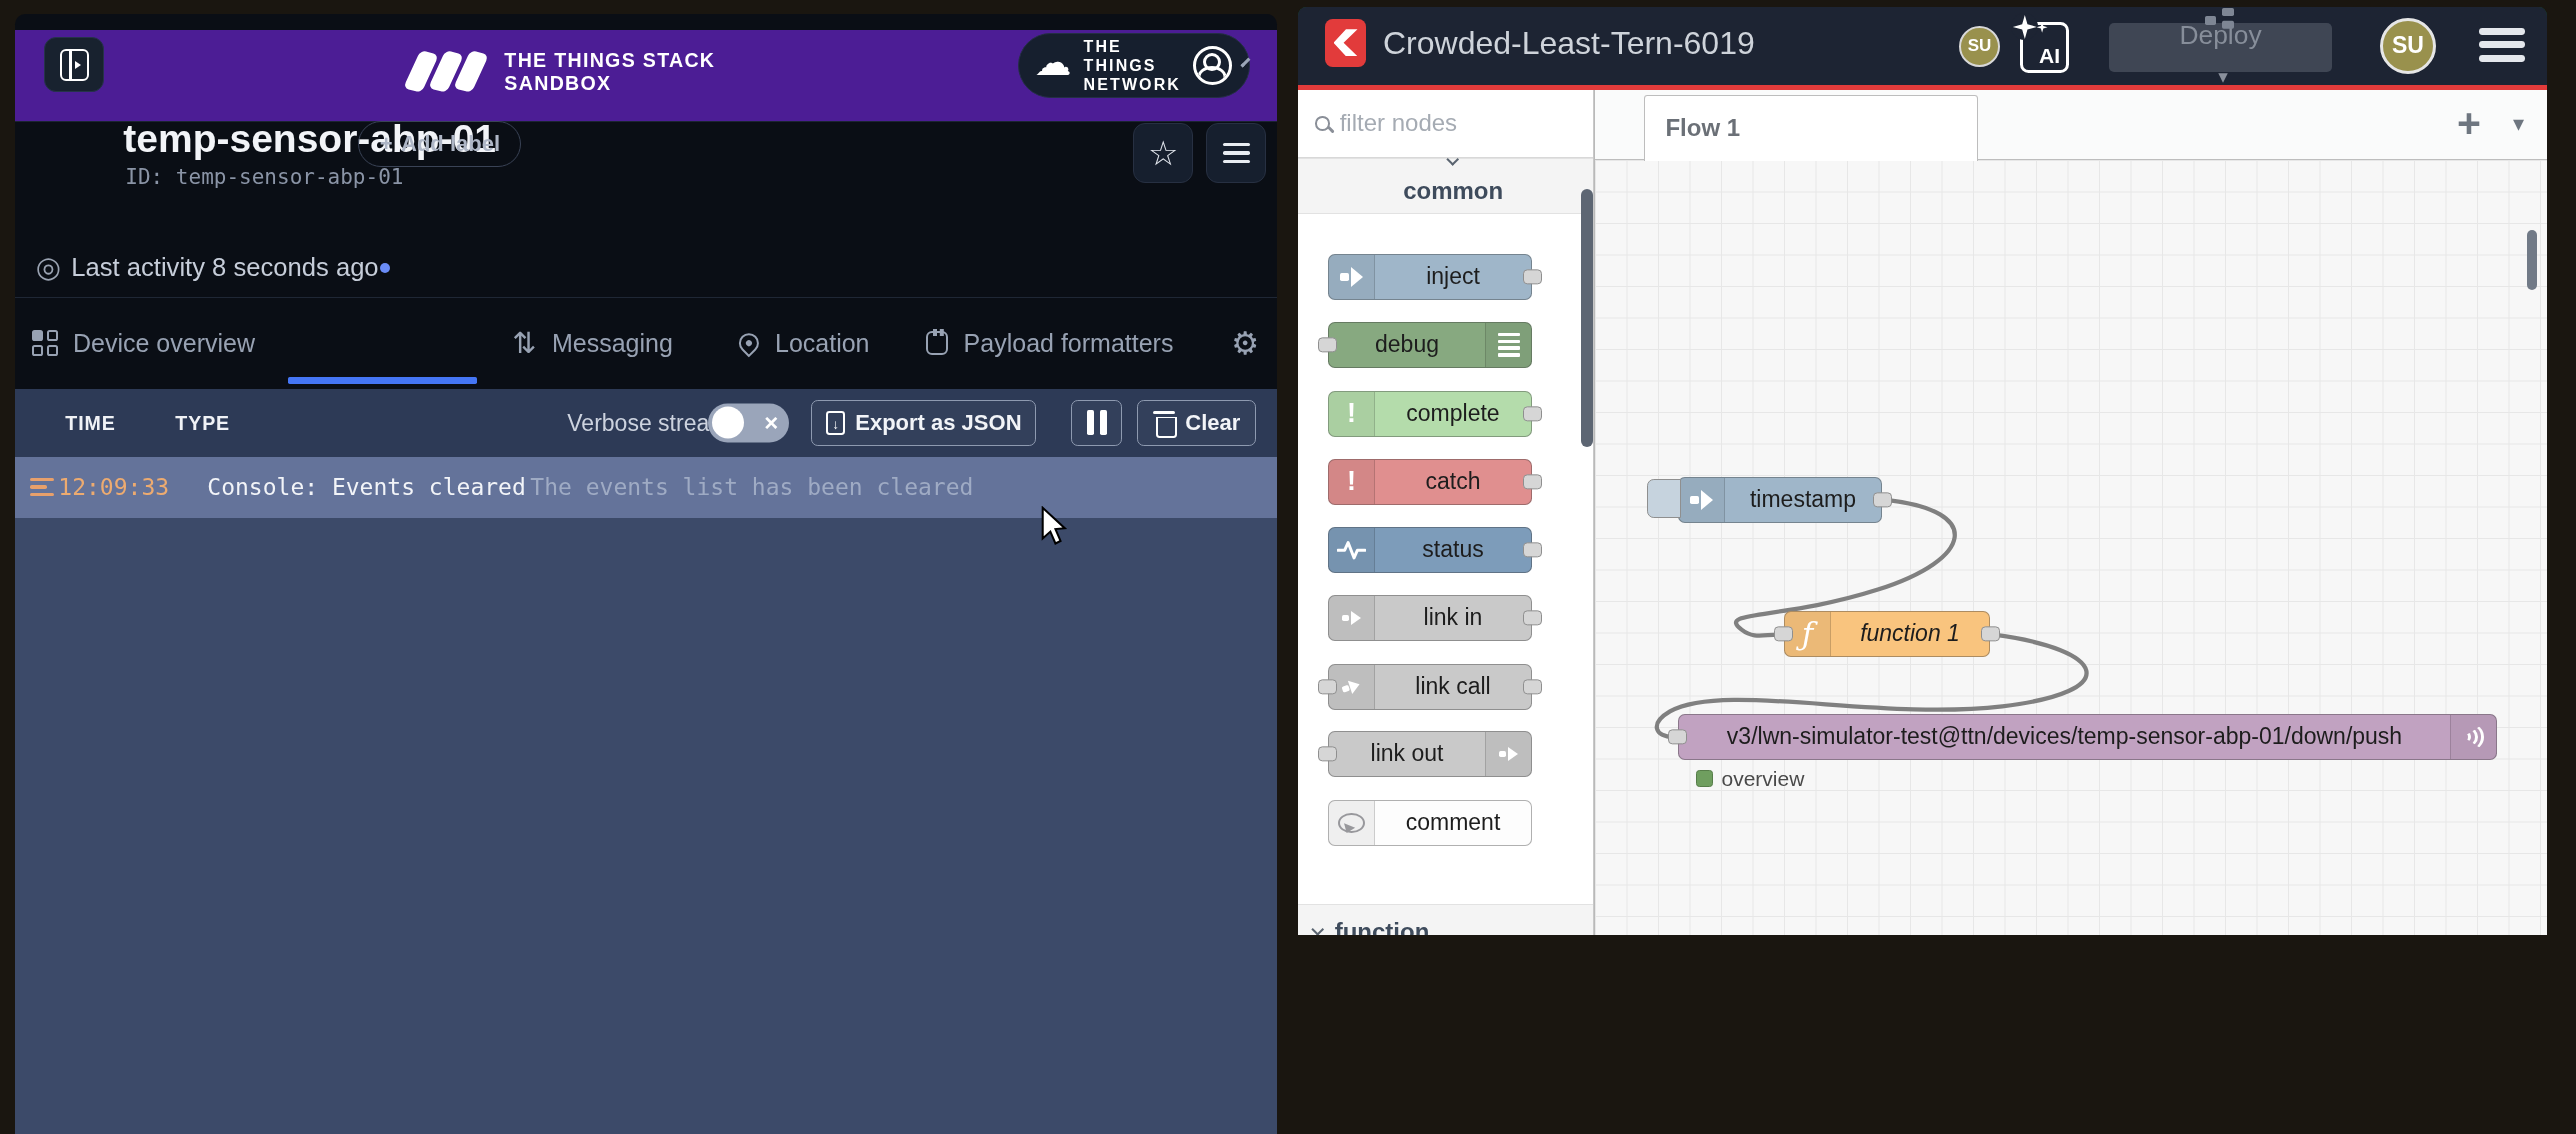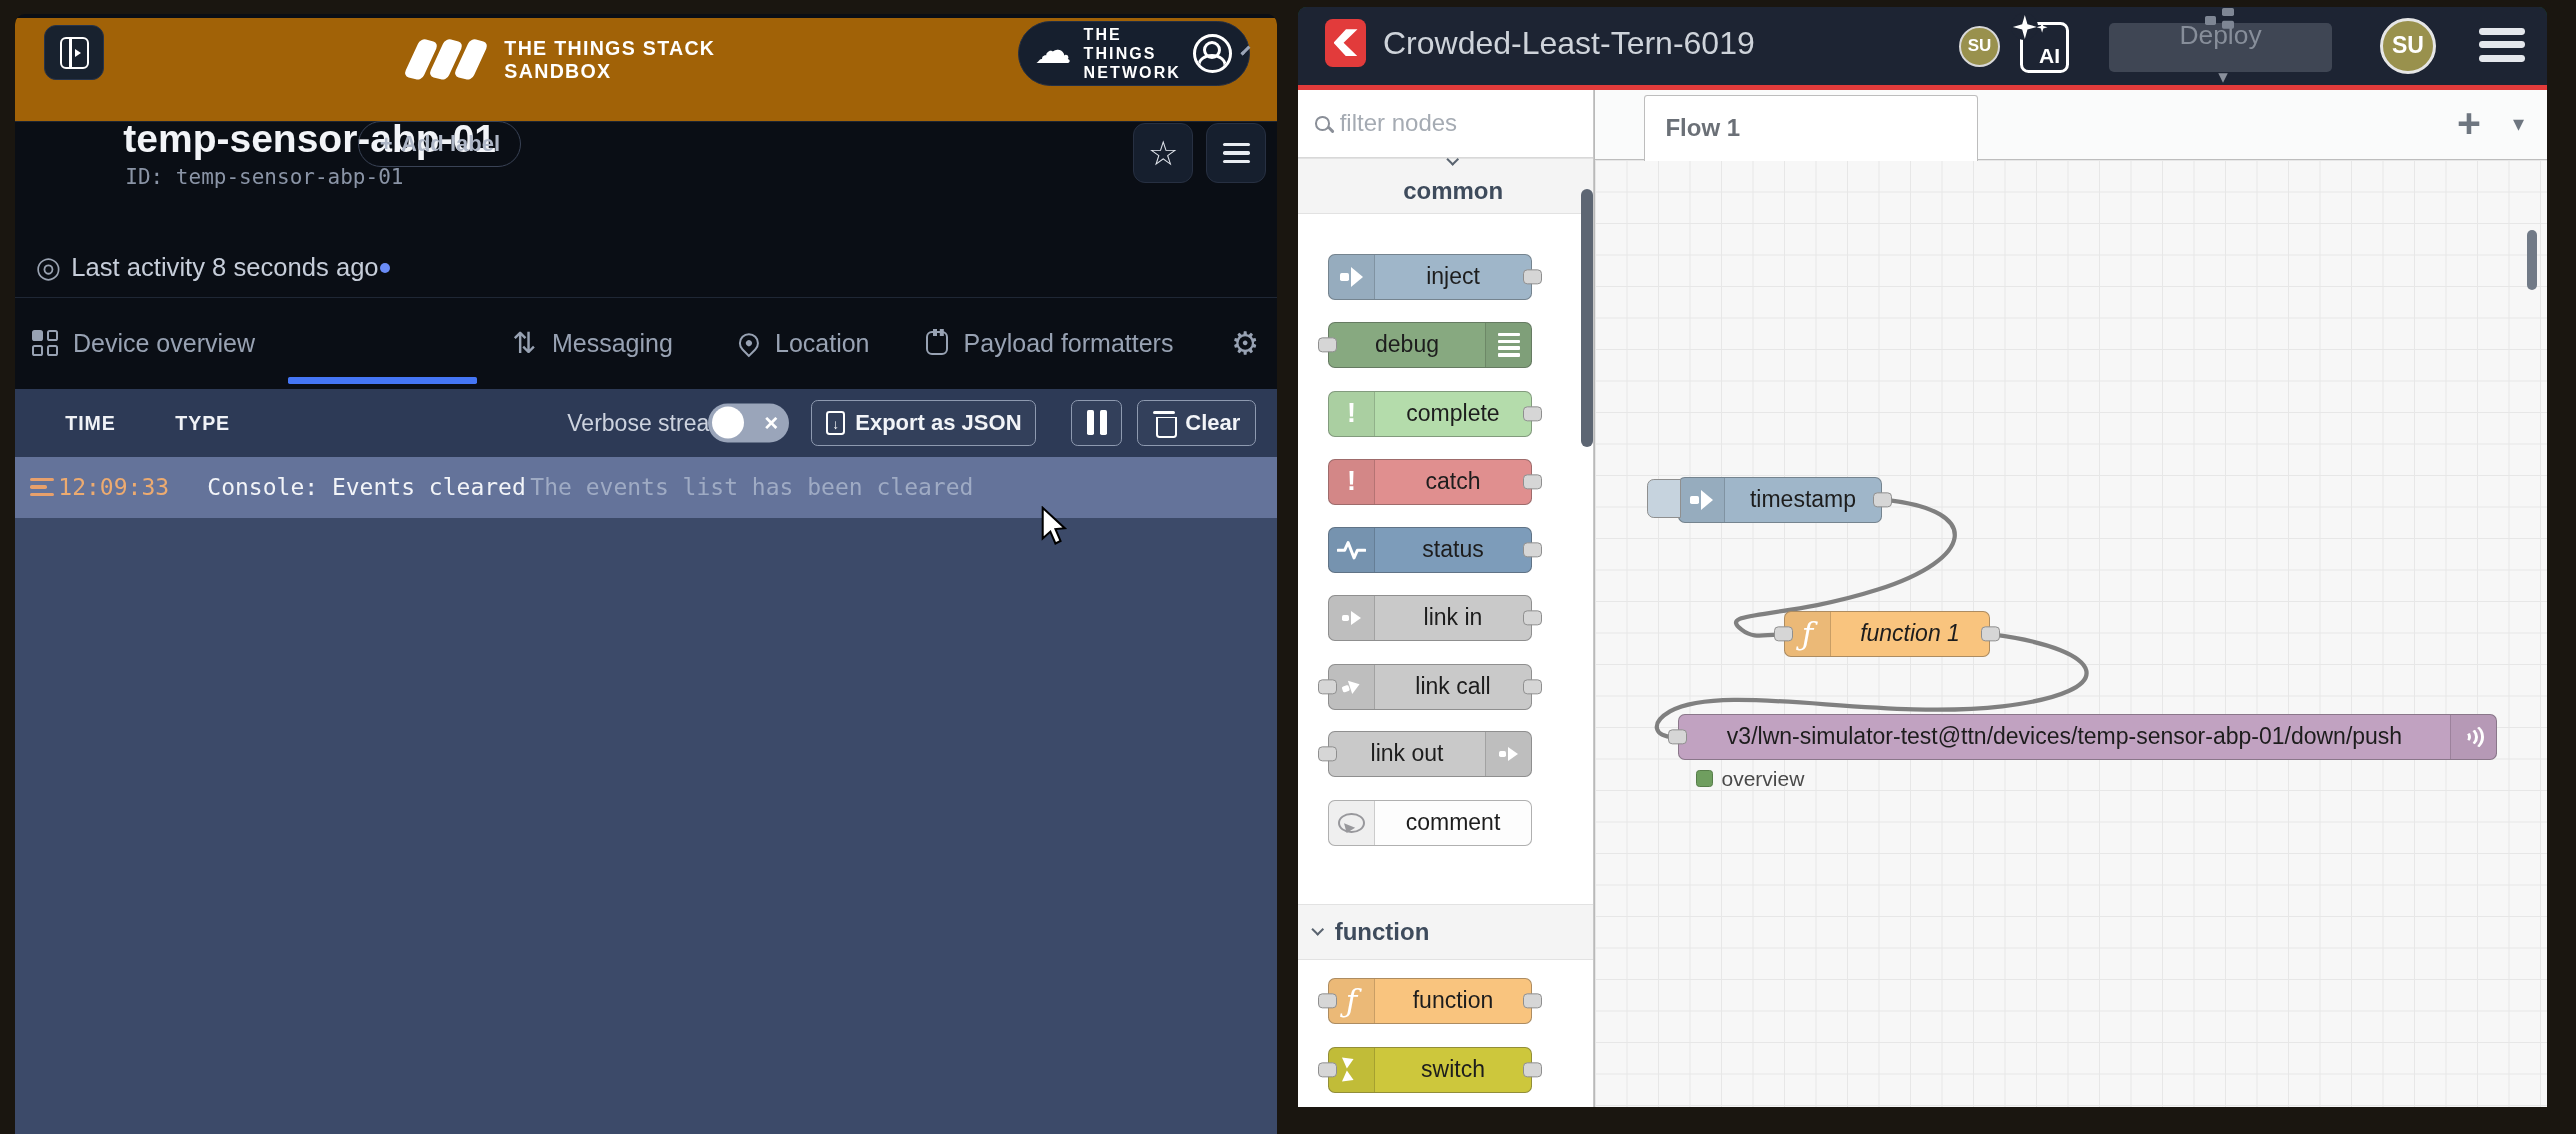--- a/index.html
+++ b/index.html
@@ -3,21 +3,21 @@
 <meta charset="utf-8">
 <style>
   * { margin:0; padding:0; box-sizing:border-box; }
   html,body { width:2576px; height:1135px; overflow:hidden; }
   body { background:#1a1610; font-family:"Liberation Sans","DejaVu Sans",sans-serif; position:relative; }
   .mono { font-family:"DejaVu Sans Mono","Liberation Mono",monospace; }
 
   
   .ttn-window { position:absolute; left:15.3px; top:13.6px; width:1262px; height:1121px;
     background:#0a0e15; border-radius:10.2px 10.2px 0 0; overflow:hidden; }
-  .ttn-header { position:absolute; left:0; top:4px; width:100%; height:104px; background:#a16207; border-bottom:0.9px solid #1c2432; }
+  .ttn-header { position:absolute; left:0; top:16px; width:100%; height:92px; background:#4c1d95; border-bottom:0.9px solid #1c2432; }
   .ttn-toggle { position:absolute; left:29px; top:7.7px; width:60px; height:55px; background:#18222f; border:1.7px solid #26334a; border-radius:12px; display:flex; align-items:center; justify-content:center; cursor:pointer; }
   .collapse { width:29px; height:32px; border:2.6px solid #fff; border-radius:6px; position:relative; }
   .collapse::before { content:""; position:absolute; top:0; bottom:0; left:7.7px; width:2.6px; background:#fff; }
   .collapse::after { content:""; position:absolute; top:50%; left:13.6px; transform:translateY(-50%); border:4.3px solid transparent; border-left:6px solid #fff; }
   .ttn-logo { position:absolute; left:396px; top:19px; display:flex; align-items:center; gap:19px; }
   .flags { display:flex; }
   .flag { width:20.4px; height:39px; background:#fff; border-radius:6px; transform:skewX(-12deg) rotate(14deg); margin-right:4.3px; }
   .logo-text { color:#fff; font-weight:bold; font-size:19.6px; letter-spacing:1.3px; line-height:23px; }
   .net-pill { position:absolute; left:1003px; top:3.4px; width:232px; height:65px; background:#161f2e; border:1.7px solid #242f44; border-radius:34px; display:flex; align-items:center; padding:0 17px 0 15.3px; gap:12px; cursor:pointer; }
   .cloud { color:#fff; font-size:37px; line-height:1; margin-top:-5.1px; }
@@ -76,21 +76,21 @@
 
   .event-row { position:absolute; left:0; top:443px; width:100%; height:61px; background:#64739a; display:flex; align-items:center; cursor:pointer; }
   .erase { position:absolute; left:14.5px; display:flex; flex-direction:column; gap:4.3px; }
   .erase span { height:3.4px; background:#e8a06b; border-radius:1.7px; }
   .ev-time { position:absolute; left:43px; color:#edab70; font-size:23px; }
   .ev-type { position:absolute; left:192px; color:#f2f4f8; font-size:23px; }
   .ev-msg { position:absolute; left:515px; color:#9fabc4; font-size:23px; }
   .ttn-body { position:absolute; left:0; top:504px; width:100%; bottom:0; background:#3c4a69; }
 
   
-  .nr-window { position:absolute; left:1298px; top:6.8px; width:1249px; height:1100px; background:#14532d; border-radius:8.5px 8.5px 0 0; overflow:hidden; }
+  .nr-window { position:absolute; left:1298px; top:6.8px; width:1249px; height:928px; background:#14532d; border-radius:8.5px 8.5px 0 0; overflow:hidden; }
   .nr-header { position:absolute; left:0; top:0; width:100%; height:83px; background:#1d2433; border-bottom:5.1px solid #e23b3b; }
   .nr-logo { position:absolute; left:27px; top:12px; width:41px; height:48px; background:#e23b3b; border-radius:7.7px; display:flex; align-items:center; justify-content:center; }
   .ff { width:24px; height:27px; background:#fff; clip-path:polygon(100% 0, 52% 0, 0 50%, 52% 100%, 100% 100%, 42% 50%); }
   .nr-title { position:absolute; left:85px; top:50%; transform:translateY(-56%); color:#ced3da; font-size:32px; }
   .avatar { border-radius:50%; background:#99914d; color:#fff; font-weight:bold; display:flex; align-items:center; justify-content:center; }
   .av-small { position:absolute; left:661px; top:19px; width:41px; height:41px; border:2.6px solid #d8d8d8; font-size:17px; }
   .av-large { position:absolute; left:1082px; top:11px; width:56px; height:56px; border:3.4px solid #e6e6e6; font-size:23px; }
   .ai-box { position:absolute; left:722px; top:15.3px; width:49px; height:51px; border:3px solid #fff; border-radius:8.5px; cursor:pointer; }
   .ai-box .lbl { position:absolute; right:6px; bottom:2.6px; color:#fff; font-size:21px; font-weight:bold; }
   .spark-bg { position:absolute; left:-12px; top:-12px; width:27px; height:27px; background:#1d2433; border-radius:50%; }

